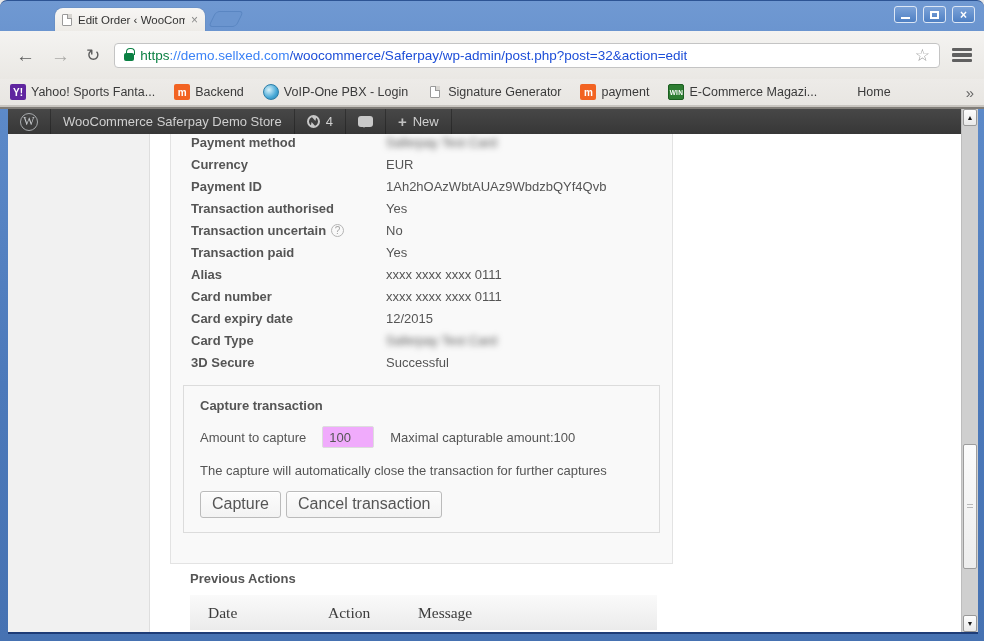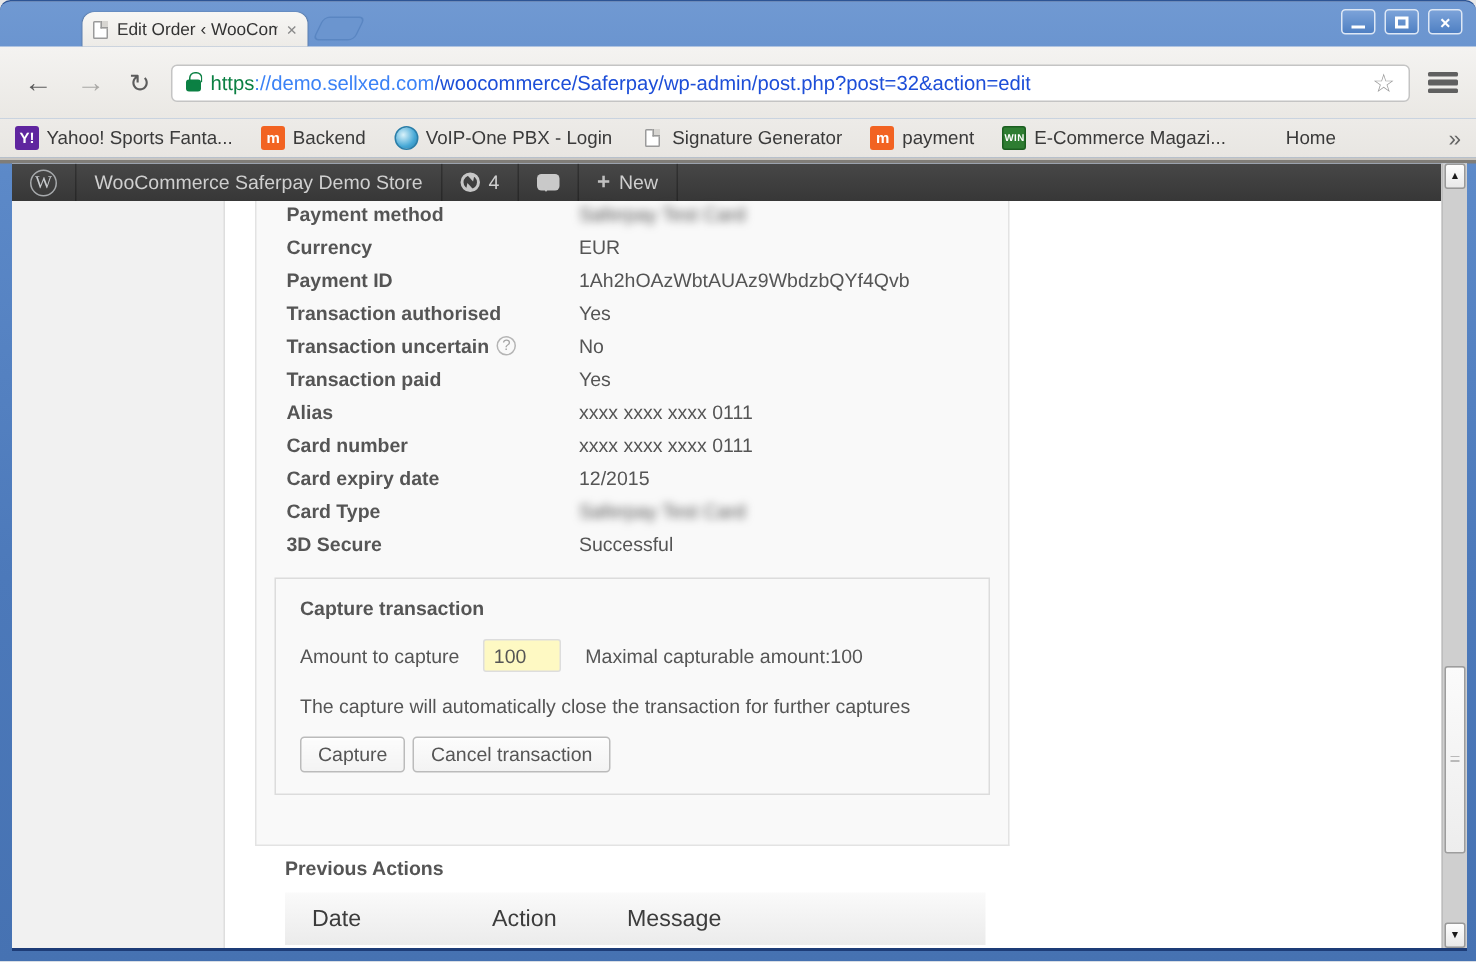--- a/index.html
+++ b/index.html
@@ -122,34 +122,34 @@
   .trow .lbl{ width:195px; font-weight:bold; color:#555; flex:0 0 auto; display:flex; align-items:flex-start; gap:5px;}
   .trow .val{ color:#555; max-width:225px; word-break:break-all; }
   .blurred{ filter:blur(3px); color:#9a9a9a; }
   .help-icon{ width:13px; height:13px; border:1px solid #b5b5b5; border-radius:50%; color:#a5a5a5;
     font-size:10px; line-height:12px; text-align:center; font-weight:normal; flex:0 0 auto; margin-top:1px;}
 
   .capture-box{ margin:15px 12px 0; border:1px solid #dcdcdc; padding:12px 16px 14px; }
   .cap-title{ font-weight:bold; color:#555; }
   .cap-amount{ display:flex; align-items:center; gap:16px; margin-top:13px; }
   .cap-amount input{ width:52px; height:22px; border:1px solid #ddd; border-radius:2px; padding:1px 6px;
-    font-size:13px; color:#555; font-family:"Liberation Sans",sans-serif; background:#fef9c3; }
+    font-size:13px; color:#555; font-family:"Liberation Sans",sans-serif; background:#f0abfc; }
   .cap-note{ margin-top:15px; }
   .cap-btns{ margin-top:13px; display:flex; gap:5px; }
   .wp-btn{
-    font-size:13px; color:#555; padding:3px 11px 4px; border:1px solid #bbb; border-radius:3px;
+    font-size:16px; color:#555; padding:3px 11px 4px; border:1px solid #bbb; border-radius:3px;
     background:linear-gradient(#fcfcfc,#f3f3f3); box-shadow:0 1px 0 rgba(255,255,255,.9) inset;
     font-family:"Liberation Sans",sans-serif; cursor:pointer;
   }
 
   .prev-actions{ position:absolute; top:437px; left:39px; width:467px; }
   .prev-title{ font-weight:bold; color:#555; }
   .prev-head{
     margin-top:9px; height:35px; background:linear-gradient(#fafafa,#ebebeb);
-    display:flex; align-items:center; font-family:Liberation Sans, sans-serif; font-size:15.5px; color:#3c3c3c;
+    display:flex; align-items:center; font-family:Liberation Serif, serif; font-size:15.5px; color:#3c3c3c;
   }
   .ph-date{ padding-left:18px; width:138px; }
   .ph-action{ width:90px; }
   .ph-message{ flex:1; }
 
   
   .scrollbar{ flex:0 0 17px; background:#cfcfcf; border-left:1px solid #bdbdbd; position:relative; }
   .sb-btn{ position:absolute; left:1px; right:1px; height:17px;
     background:linear-gradient(#fdfdfd,#e9e9e9); border:1px solid #999; border-radius:2px;
     display:flex; align-items:center; justify-content:center; font-size:7px; color:#1a1a1a; }

